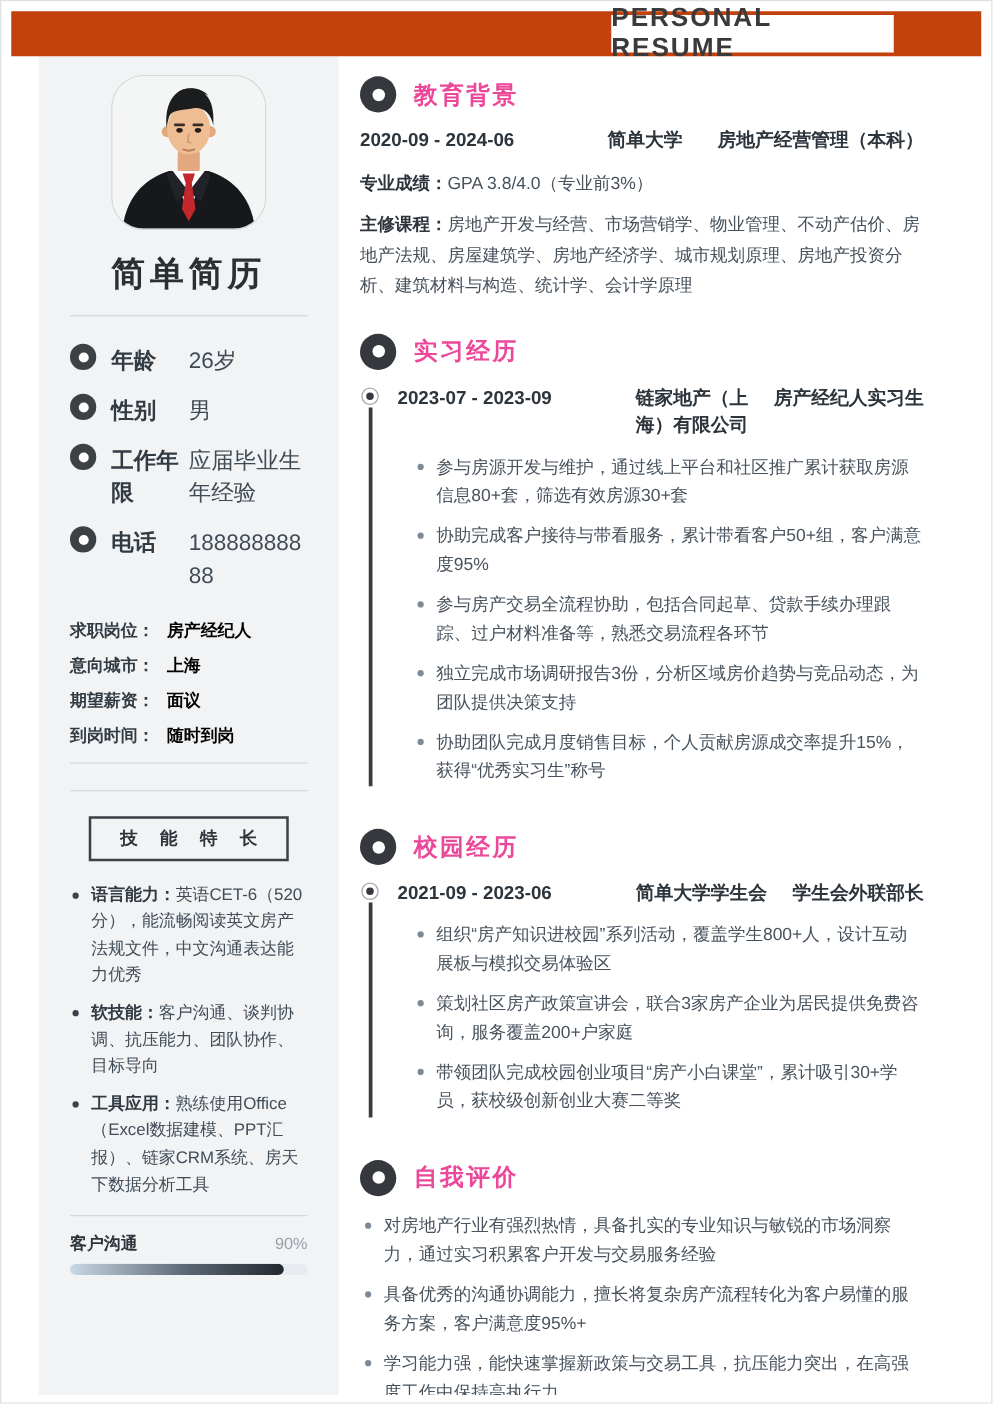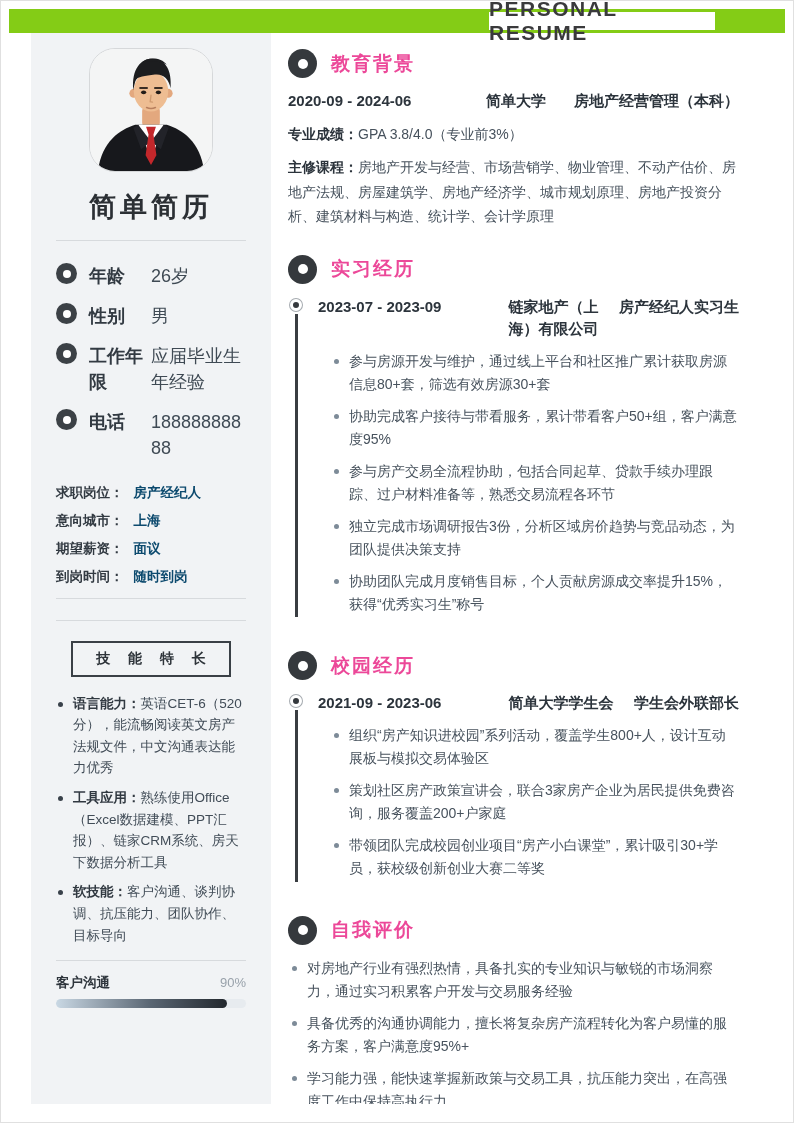--- a/index.html
+++ b/index.html
@@ -3,21 +3,21 @@
 <meta charset="utf-8">
 <style>
   * { margin:0; padding:0; box-sizing:border-box; }
   html,body { background:#f2f2f2; }
   body { font-family:"Liberation Sans","DejaVu Sans",sans-serif; }
   .page {
     width:794px; height:1123px; margin:0 auto; background:#fff;
     border:1px solid #e0e0e0; overflow:hidden; position:relative;
   }
   
-  .topbar { position:relative; margin:8px 8px 0 8px; height:24px; background:#84cc16; }
+  .topbar { position:relative; margin:8px 8px 0 8px; height:36px; background:#c2410c; }
   .title-plate {
     position:absolute; left:480px; top:3px; bottom:3px; width:226px;
     background:#fff; display:flex; align-items:center; justify-content:center;
   }
   .title-plate span { font-size:21px; font-weight:bold; letter-spacing:1.5px; color:#3a3a3c; }
 
   
   .content { display:flex; height:1071px; padding:0 8px; }
   .sidebar {
     width:240px; margin-left:22px; flex:none; background:#f1f3f5;
@@ -38,21 +38,21 @@
   hr.div { border:0; border-top:1px solid #d7dadd; margin:0; }
   .info-list { list-style:none; margin-top:22px; }
   .info-list li { display:flex; align-items:flex-start; margin-bottom:14px; font-size:18px; line-height:1.45; }
   .icon-donut { width:21px; height:21px; border-radius:50%; background:#3c4146; position:relative; flex:none; margin-top:0; }
   .icon-donut::after { content:""; position:absolute; left:6.5px; top:6.5px; width:8px; height:8px; border-radius:50%; background:#fff; }
   .info-label { width:62px; margin-left:12px; font-weight:bold; color:#323a42; flex:none; }
   .info-value { flex:1; color:#3f4a54; word-break:break-all; }
 
   .intent-list { list-style:none; margin-top:22px; }
   .intent-list li { display:flex; margin-bottom:10px; font-size:13.5px; font-weight:bold; color:#323a42; }
-  .intent-list .iv { margin-left:10px; color:#0c4a6e;text-align:right; }
+  .intent-list .iv { margin-left:10px; color:#000000;text-align:right; }
 
   .skills-box {
     width:160px; margin:20px auto 16px auto; border:2px solid #3a4046;
     text-align:center; padding:7px 0 7px 7px; font-size:14px; font-weight:bold;
     letter-spacing:7px; color:#2e343a;
   }
   .skill-list { list-style:none; }
   .skill-list li { position:relative; padding-left:17px; margin-bottom:8px; font-size:13.5px; line-height:1.6; color:#414c57; }
   .skill-list li::before { content:""; position:absolute; left:2px; top:9px; width:5px; height:5px; border-radius:50%; background:#39414a; }
   .skill-list .sk-label { font-weight:bold; color:#313941; }
@@ -187,24 +187,24 @@
       <hr class="div" style="margin-top:12px;">
       <hr class="div" style="margin-top:21px;">
 
       <div class="skills-box">技 能 特 长</div>
 
       <ul class="skill-list">
         <li>
           <span class="sk-label">语言能力：</span><span>英语CET-6（520分），能流畅阅读英文房产法规文件，中文沟通表达能力优秀</span>
         </li>
         <li>
+          <span class="sk-label">软技能：</span><span>客户沟通、谈判协调、抗压能力、团队协作、目标导向</span>
+        </li>
+        <li>
           <span class="sk-label">工具应用：</span><span>熟练使用Office（Excel数据建模、PPT汇报）、链家CRM系统、房天下数据分析工具</span>
-        </li>
-        <li>
-          <span class="sk-label">软技能：</span><span>客户沟通、谈判协调、抗压能力、团队协作、目标导向</span>
         </li>
       </ul>
 
       <hr class="div" style="margin-top:14px;">
 
       <div>
         <div class="bar-row">
           <span class="bar-label">客户沟通</span>
           <span class="bar-pct">90%</span>
         </div>

